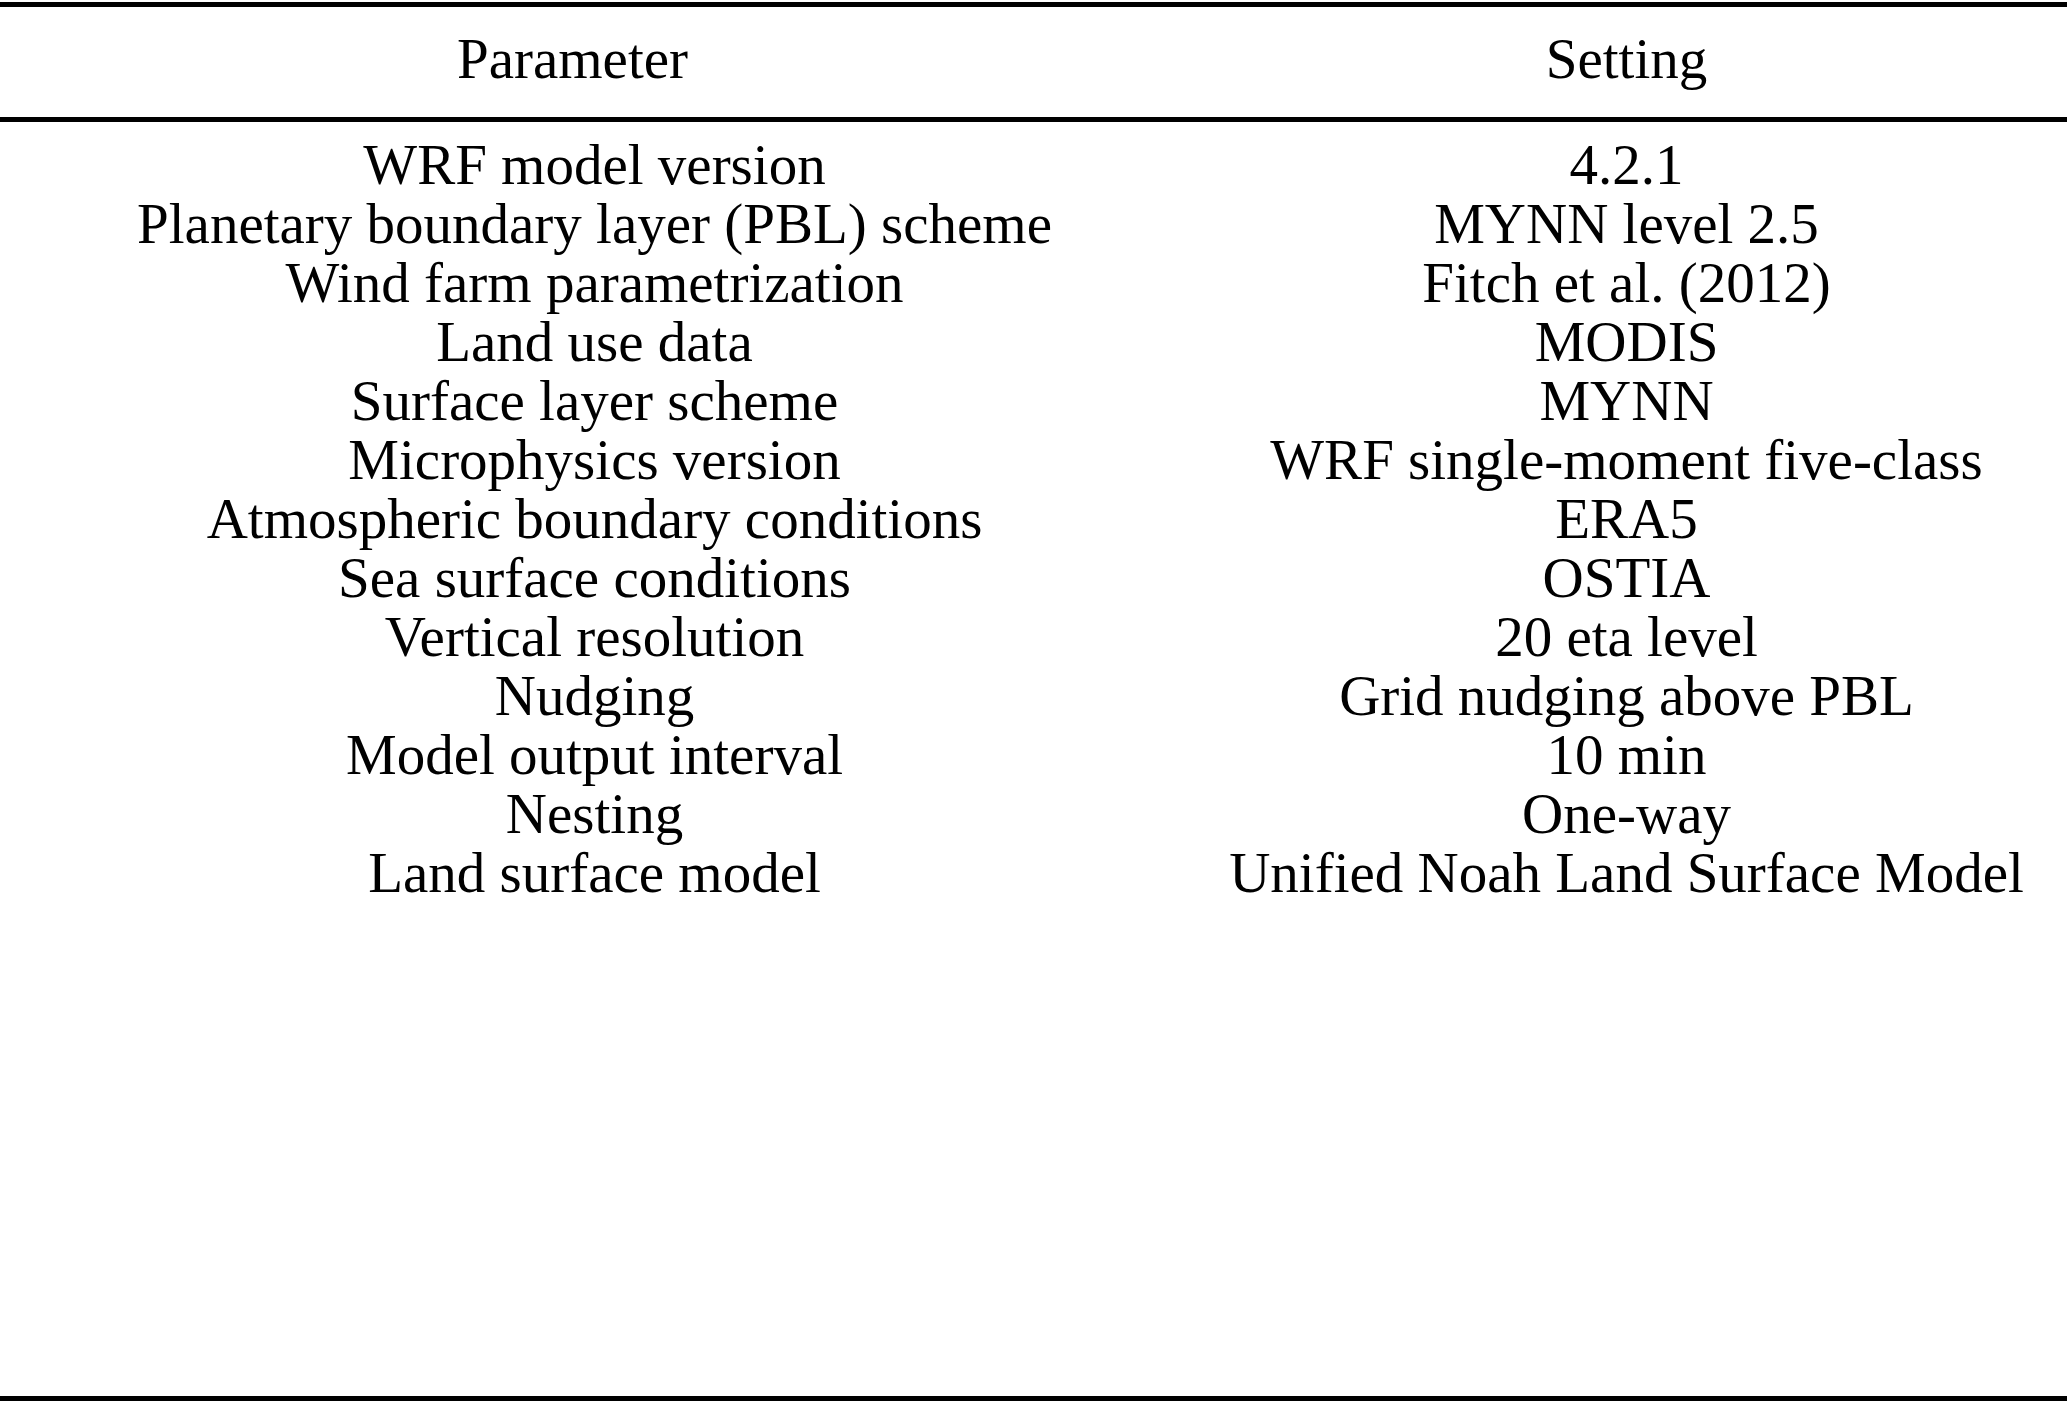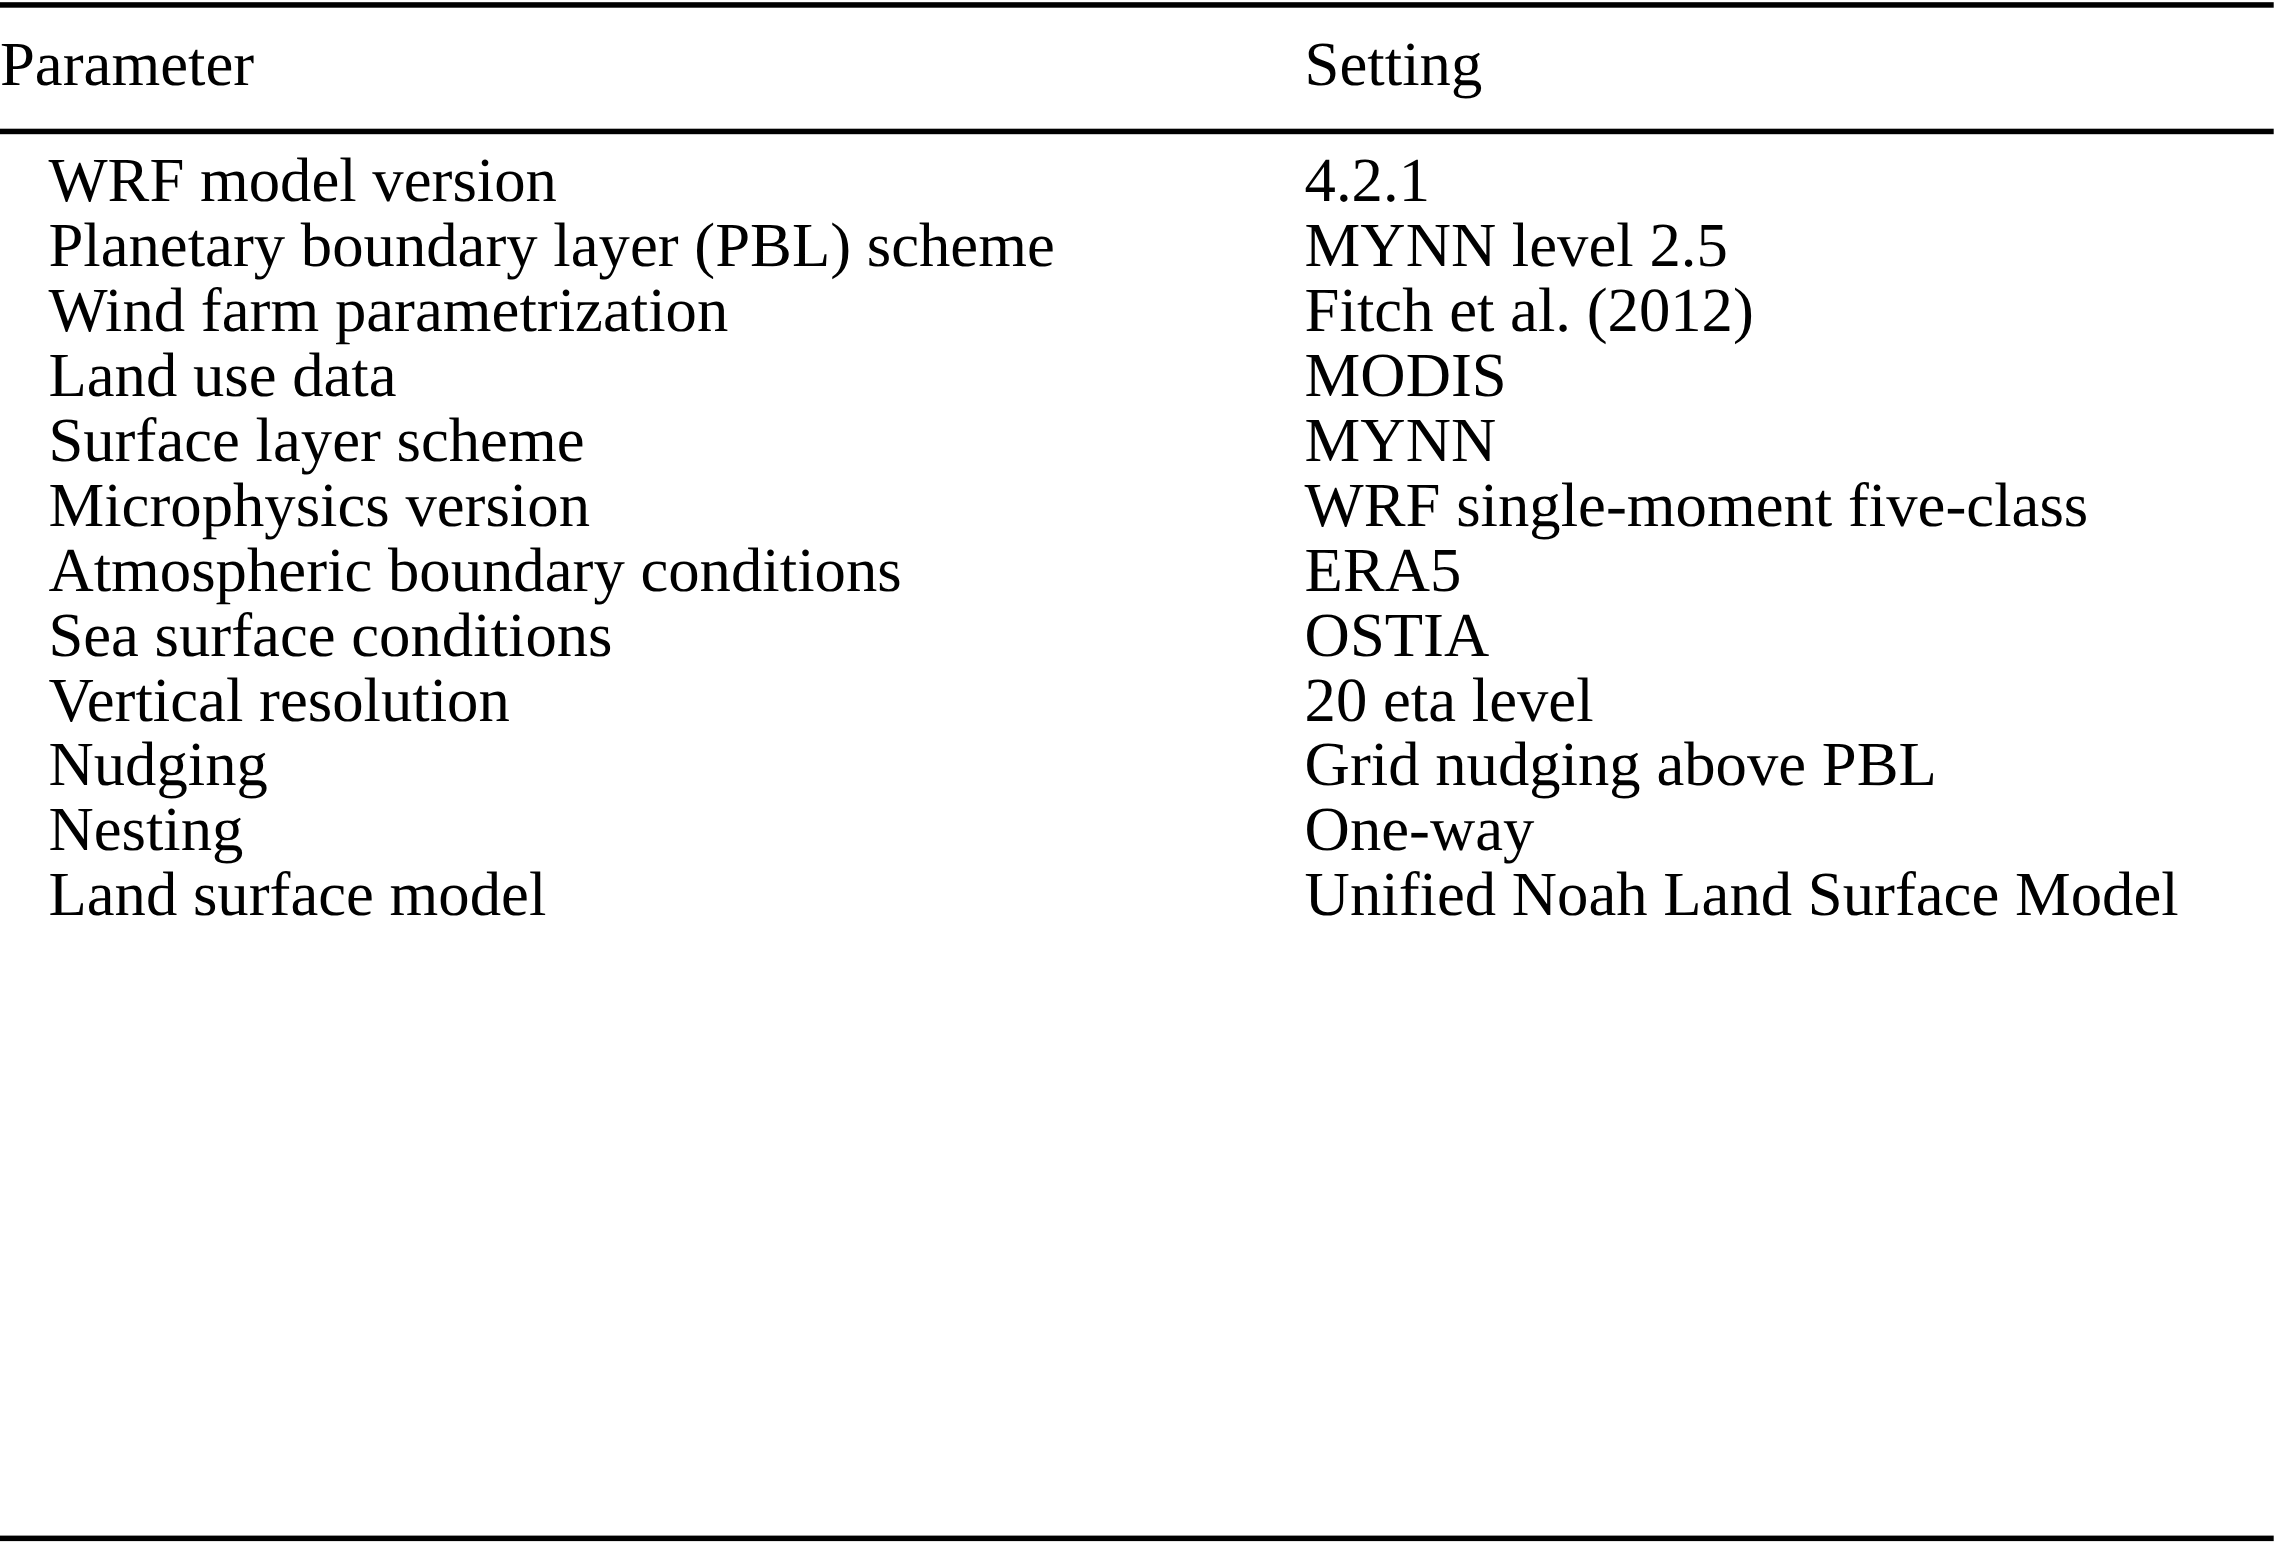--- a/index.html
+++ b/index.html
@@ -44,21 +44,21 @@
     border-collapse: collapse;
     table-layout: fixed;
   }
   table.param-table col.col-param   { width: 1145px; }
   table.param-table col.col-setting { width: 922px;  }
 
   table.param-table th,
   table.param-table td {
     padding: 0;
     margin: 0;
-    text-align: left;
+    text-align: center;
     vertical-align: baseline;
     font-weight: normal;
     white-space: nowrap;
   }
 
   
   thead th {
     height: 117px;
     font-size: 57px;
     line-height: 117px;
@@ -143,20 +143,24 @@
         </tr>
         <tr class="data-row">
           <td class="cell-parameter">Vertical resolution</td>
           <td class="cell-setting">20 eta level</td>
         </tr>
         <tr class="data-row">
           <td class="cell-parameter">Nudging</td>
           <td class="cell-setting">Grid nudging above PBL</td>
         </tr>
         <tr class="data-row">
+          <td class="cell-parameter">Model output interval</td>
+          <td class="cell-setting">10 min</td>
+        </tr>
+        <tr class="data-row">
           <td class="cell-parameter">Nesting</td>
           <td class="cell-setting">One-way</td>
         </tr>
         <tr class="data-row">
           <td class="cell-parameter">Land surface model</td>
           <td class="cell-setting">Unified Noah Land Surface Model</td>
         </tr>
         <tr class="tail">
         <td></td>
         <td></td>

